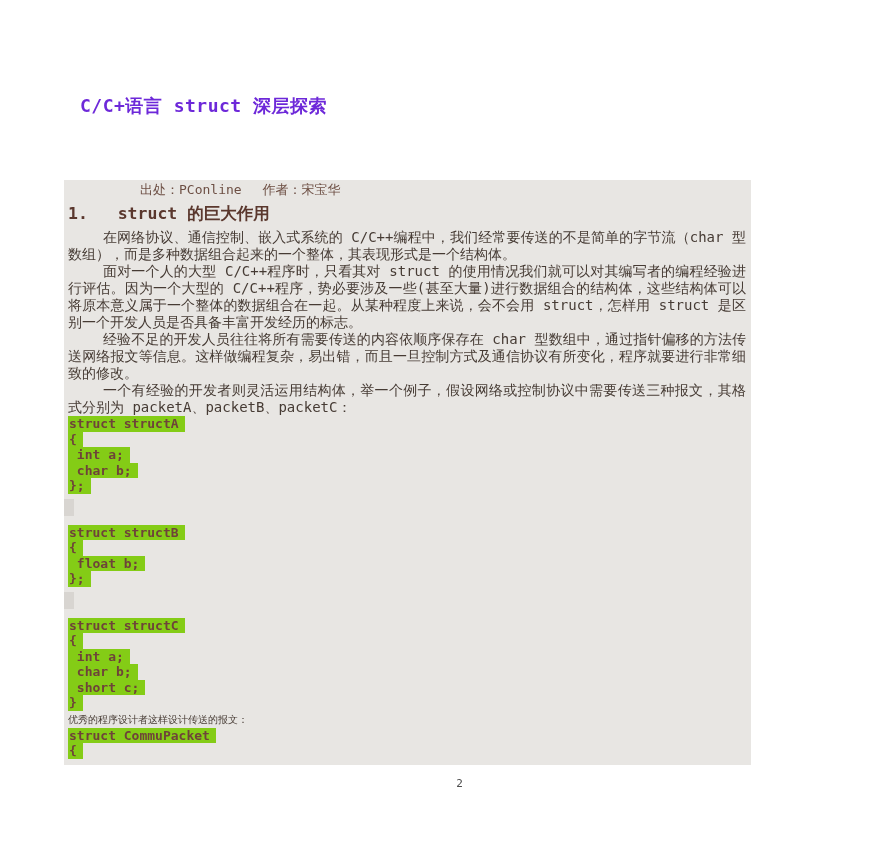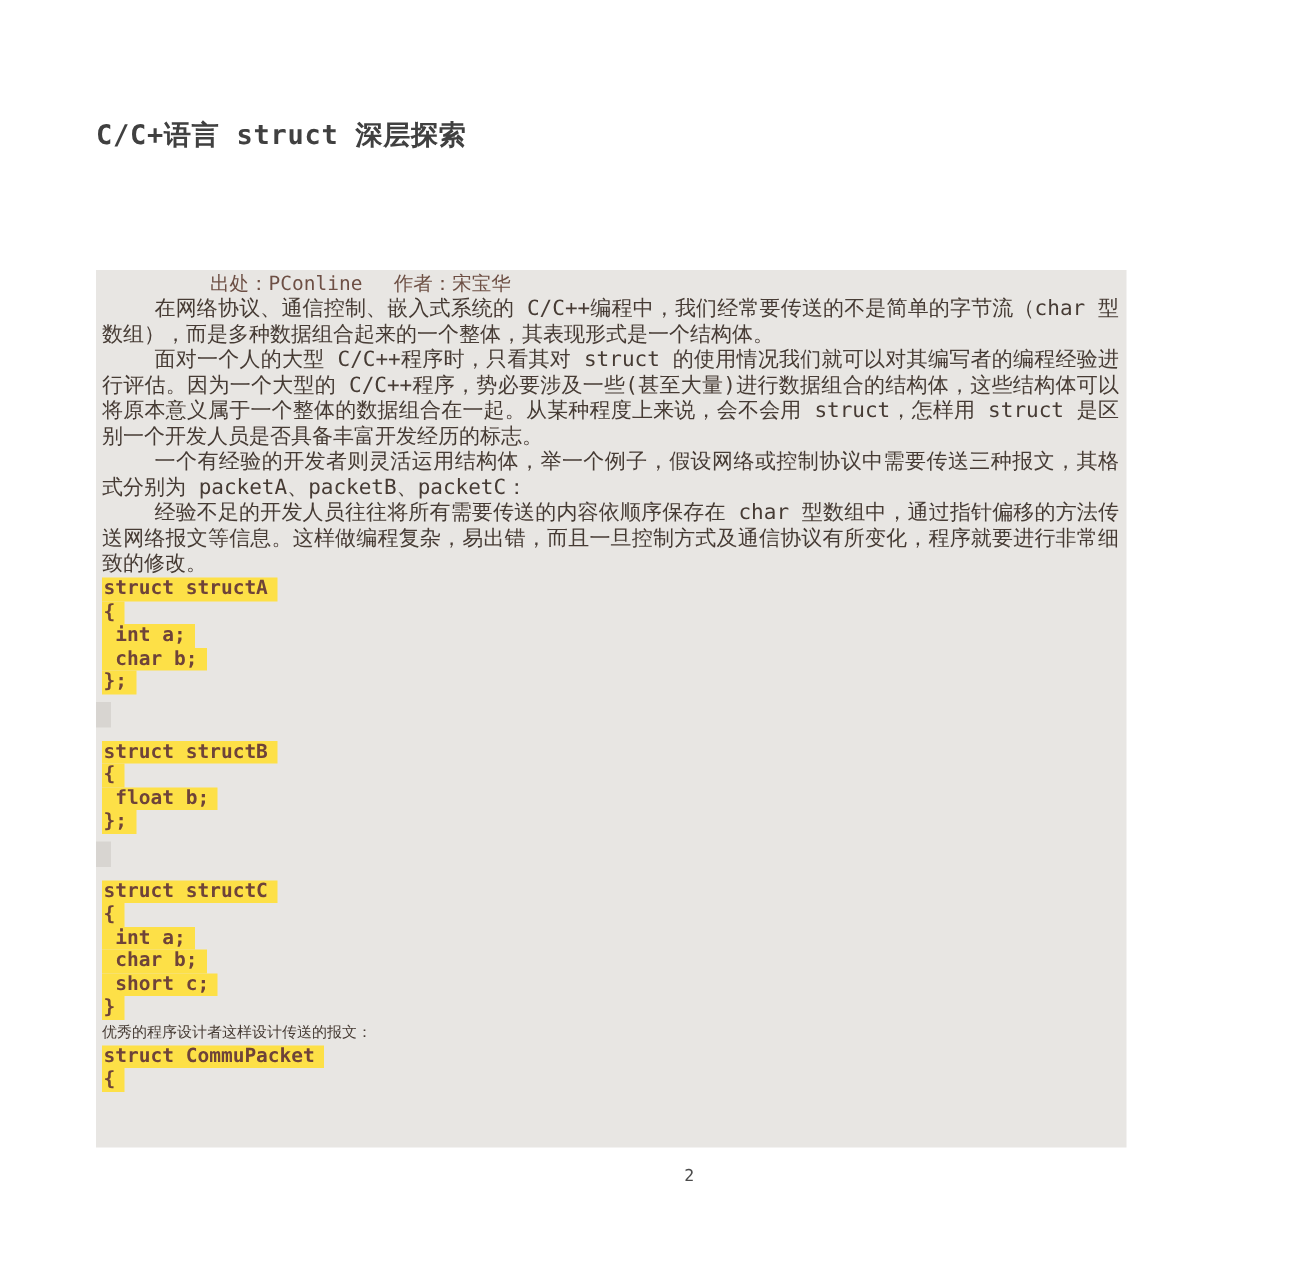--- a/index.html
+++ b/index.html
@@ -9,25 +9,25 @@
     width: 870px;
     height: 842px;
     position: relative;
     overflow: hidden;
     font-family: "DejaVu Sans Mono", "Liberation Serif", serif;
   }
   .doc-title {
     position: absolute;
     left: 64px;
     top: 78px;
-    margin: 0;
+    margin: 16px;
     font-size: 18px;
     font-weight: bold;
     letter-spacing: 0.5px;
-    color: #404040;
+    color: #6d28d9;
     white-space: pre;
   }
   .panel {
     position: absolute;
     left: 64px;
     top: 180px;
     width: 687px;
     min-height: 585px;
     box-sizing: border-box;
     background: #e8e6e3;
@@ -59,21 +59,21 @@
   }
   .codeblock { margin: 0; }
   .code-line {
     font-size: 13px;
     line-height: 15.5px;
     height: 15.5px;
     white-space: pre;
   }
   .hl {
     display: inline-block;
-    background: #fde047;
+    background: #84cc16;
     color: #6e4339;
     font-weight: bold;
     white-space: pre;
     padding: 0 6px 0 1px;
   }
   .gap {
     height: 26px;
   }
   .marker {
     width: 10px;
@@ -100,25 +100,26 @@
 </style>
 </head>
 <body>
 
 <h1 class="doc-title">C/C+语言 struct 深层探索</h1>
 
 <div class="panel">
 
   <div class="byline">出处：PConline　 作者：宋宝华</div>
 
+  <h2 class="heading">1.   struct 的巨大作用</h2>
 
   <p class="para">在网络协议、通信控制、嵌入式系统的 C/C++编程中，我们经常要传送的不是简单的字节流（char 型数组），而是多种数据组合起来的一个整体，其表现形式是一个结构体。</p>
   <p class="para">面对一个人的大型 C/C++程序时，只看其对 struct 的使用情况我们就可以对其编写者的编程经验进行评估。因为一个大型的 C/C++程序，势必要涉及一些(甚至大量)进行数据组合的结构体，这些结构体可以将原本意义属于一个整体的数据组合在一起。从某种程度上来说，会不会用 struct，怎样用 struct 是区别一个开发人员是否具备丰富开发经历的标志。</p>
+  <p class="para">经验不足的开发人员往往将所有需要传送的内容依顺序保存在 char 型数组中，通过指针偏移的方法传送网络报文等信息。这样做编程复杂，易出错，而且一旦控制方式及通信协议有所变化，程序就要进行非常细致的修改。</p>
   <p class="para">一个有经验的开发者则灵活运用结构体，举一个例子，假设网络或控制协议中需要传送三种报文，其格式分别为 packetA、packetB、packetC：</p>
-  <p class="para">经验不足的开发人员往往将所有需要传送的内容依顺序保存在 char 型数组中，通过指针偏移的方法传送网络报文等信息。这样做编程复杂，易出错，而且一旦控制方式及通信协议有所变化，程序就要进行非常细致的修改。</p>
 
   <div class="codeblock">
     <div class="code-line"><span class="hl">struct structA</span></div>
     <div class="code-line"><span class="hl">{</span></div>
     <div class="code-line"><span class="hl"> int a;</span></div>
     <div class="code-line"><span class="hl"> char b;</span></div>
     <div class="code-line"><span class="hl">};</span></div>
   </div>
 
   <div class="gap">

